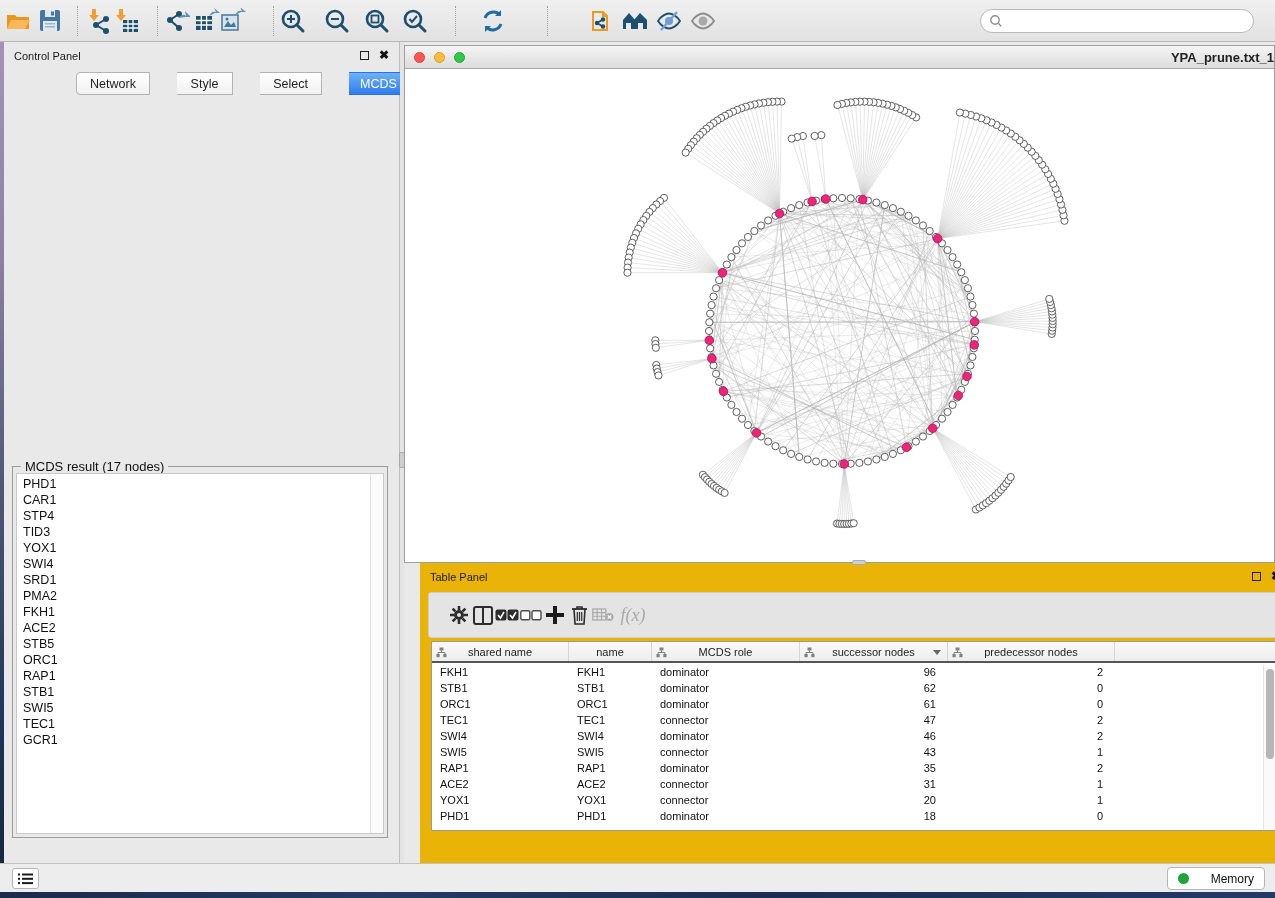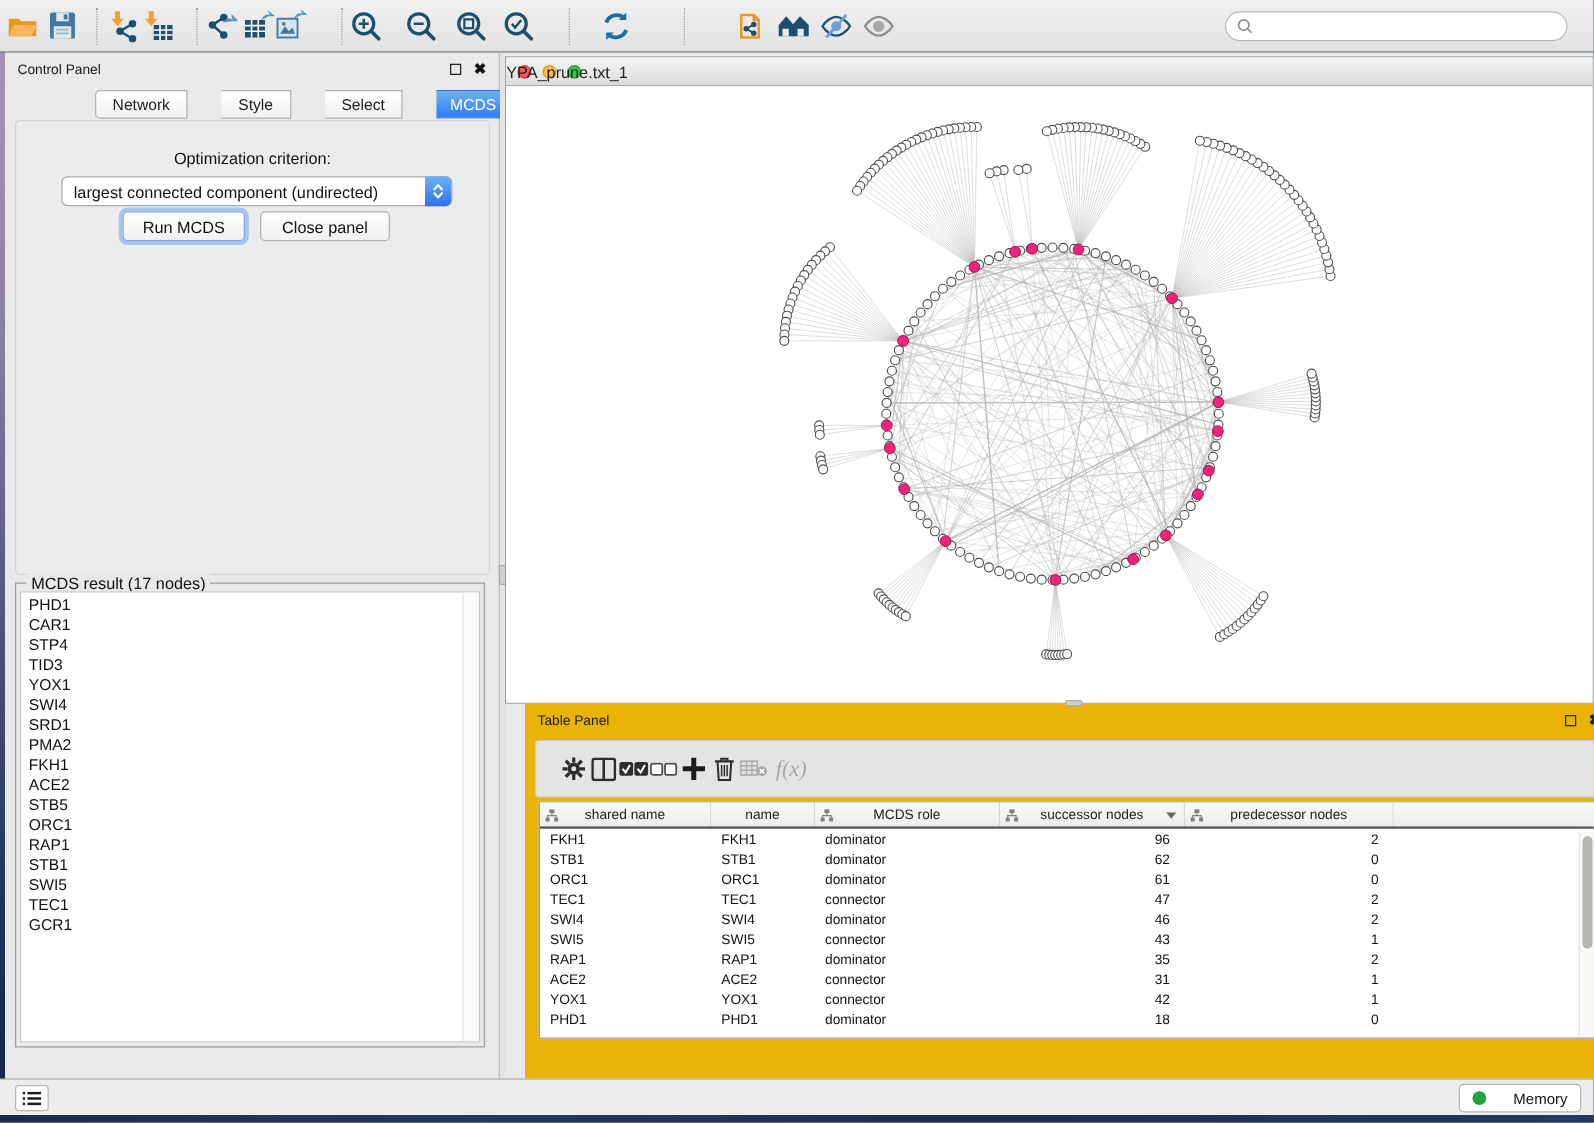--- a/index.html
+++ b/index.html
@@ -67,22 +67,22 @@
   .vdivider { position:absolute; left:400px; top:42px; width:4px; height:821px; background:#e4e4e4; }
   .vdiv-handle { position:absolute; left:399px; top:452px; width:6px; height:16px; background:#cfcfcf;
     border:1px solid #a8a8a8; border-radius:2px; }
 
   
   .netwin { position:absolute; left:0; top:3px; width:871px; height:518px; background:#fff;
     border:1px solid #9f9f9f; }
   .net-titlebar { position:absolute; left:0; top:0; width:100%; height:23px;
     background:linear-gradient(#f5f5f5,#dcdcdc); border-bottom:1px solid #ababab; }
   .tl { position:absolute; top:6px; width:11px; height:11px; border-radius:50%; }
-  .net-title { position:absolute; width:100%; text-align:left; top:4px; font-size:13px;
-    font-weight:400; color:#222; }
+  .net-title { position:absolute; width:100%; text-align:right; top:4px; font-size:13px;
+    font-weight:700; color:#222; }
   .netview { position:absolute; left:0; top:23px; width:869px; height:493px; background:#fff; }
 
   
   .tpanel { position:absolute; left:16px; top:521px; width:871px; height:300px; background:#eab308; }
   .tp-divider-handle { position:absolute; left:432px; top:-3px; width:14px; height:5px; background:#cfcfcf;
     border:1px solid #ababab; border-radius:2px; }
   .tp-toolbar { position:absolute; left:8px; top:29px; width:855px; height:46px; background:#e4e4e4;
     border:1px solid #cdcdcd; border-radius:3px; display:flex; align-items:center; 
     padding-left:18px; }
   .tp-ico { width:24px; height:24px; display:flex; align-items:center; justify-content:center; }
@@ -237,36 +237,20 @@
       <div class="close-ico">✖</div>
     </div>
 
     <div class="seg" style="left:72px; top:30px">
       <div class="s" style="width:74px">Network</div>
       <div class="s" style="width:56px">Style</div>
       <div class="s" style="width:62px">Select</div>
       <div class="s sel" style="width:60px">MCDS</div>
     </div>
 
-    <div class="cp-content">
-      <div class="opt-label">Optimization criterion:</div>
-      <div class="dropdown">
-        <span>largest connected component (undirected)</span>
-        <div class="dd-btn">
-          <svg width="9" height="6" viewBox="0 0 9 6">
-              <path d="M1 5l3.5-4L8 5" fill="none" stroke="#fff" stroke-width="1.6"></path>
-            </svg>
-          <svg width="9" height="6" viewBox="0 0 9 6">
-              <path d="M1 1l3.5 4L8 1" fill="none" stroke="#fff" stroke-width="1.6"></path>
-            </svg>
-        </div>
-      </div>
-      <div class="btn focus" style="left:85px; top:72px; width:98px">Run MCDS</div>
-      <div class="btn" style="left:195px; top:72px; width:104px">Close panel</div>
-    </div>
 
     <div class="groupbox">
       <div class="gb-legend">MCDS result (17 nodes)</div>
       <div class="gb-list">
         <div class="gb-items">
             <div>PHD1</div>
             <div>CAR1</div>
             <div>STP4</div>
             <div>TID3</div>
             <div>YOX1</div>
@@ -1144,21 +1128,21 @@
               <div class="td" style="width: 137px;">ACE2</div>
               <div class="td" style="width: 83px;">ACE2</div>
               <div class="td" style="width: 148px;">connector</div>
               <div class="td num" style="width: 148px;">31</div>
               <div class="td num" style="width: 167px;">1</div>
             </div>
             <div class="trow">
               <div class="td" style="width: 137px;">YOX1</div>
               <div class="td" style="width: 83px;">YOX1</div>
               <div class="td" style="width: 148px;">connector</div>
-              <div class="td num" style="width: 148px;">42</div>
+              <div class="td num" style="width: 148px;">20</div>
               <div class="td num" style="width: 167px;">1</div>
             </div>
             <div class="trow">
               <div class="td" style="width: 137px;">PHD1</div>
               <div class="td" style="width: 83px;">PHD1</div>
               <div class="td" style="width: 148px;">dominator</div>
               <div class="td num" style="width: 148px;">18</div>
               <div class="td num" style="width: 167px;">0</div>
             </div>
           </div>

